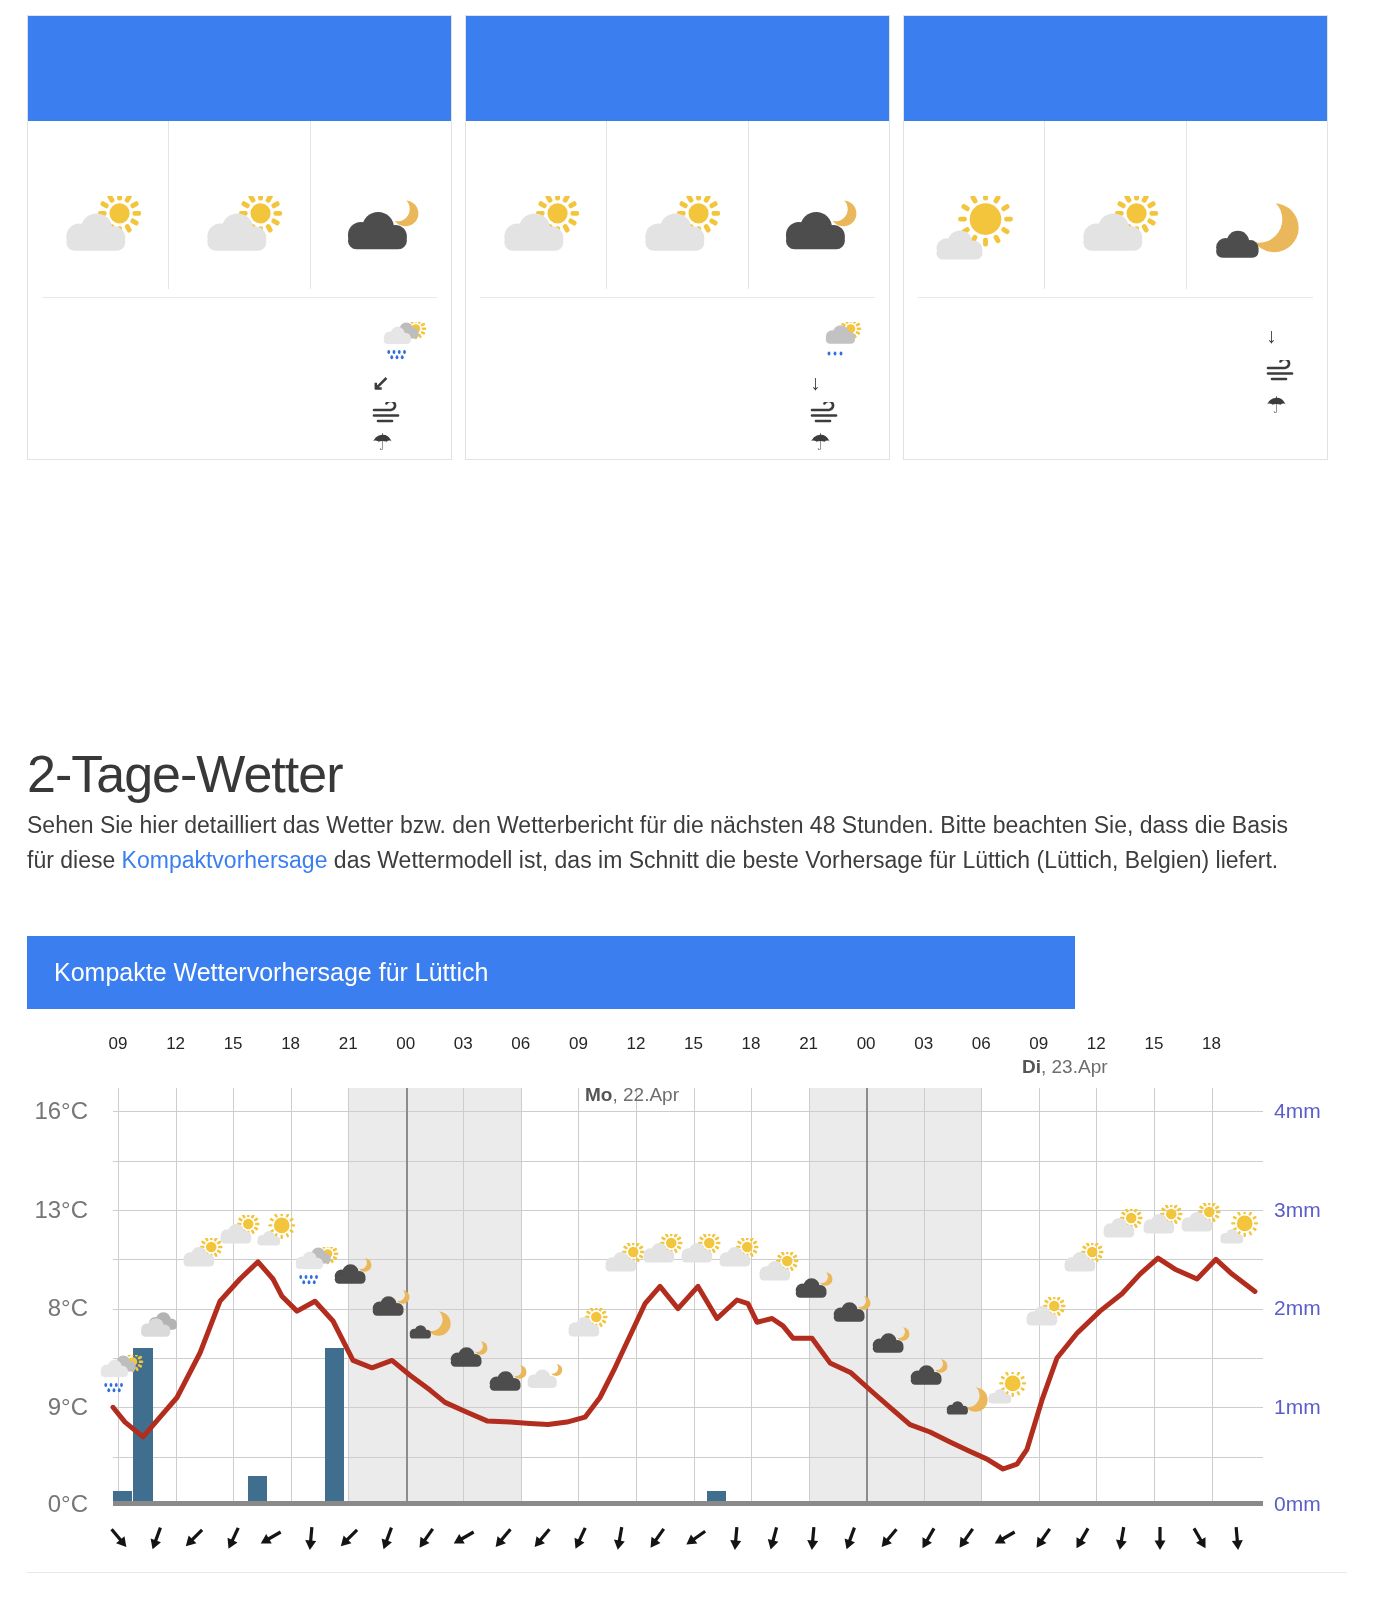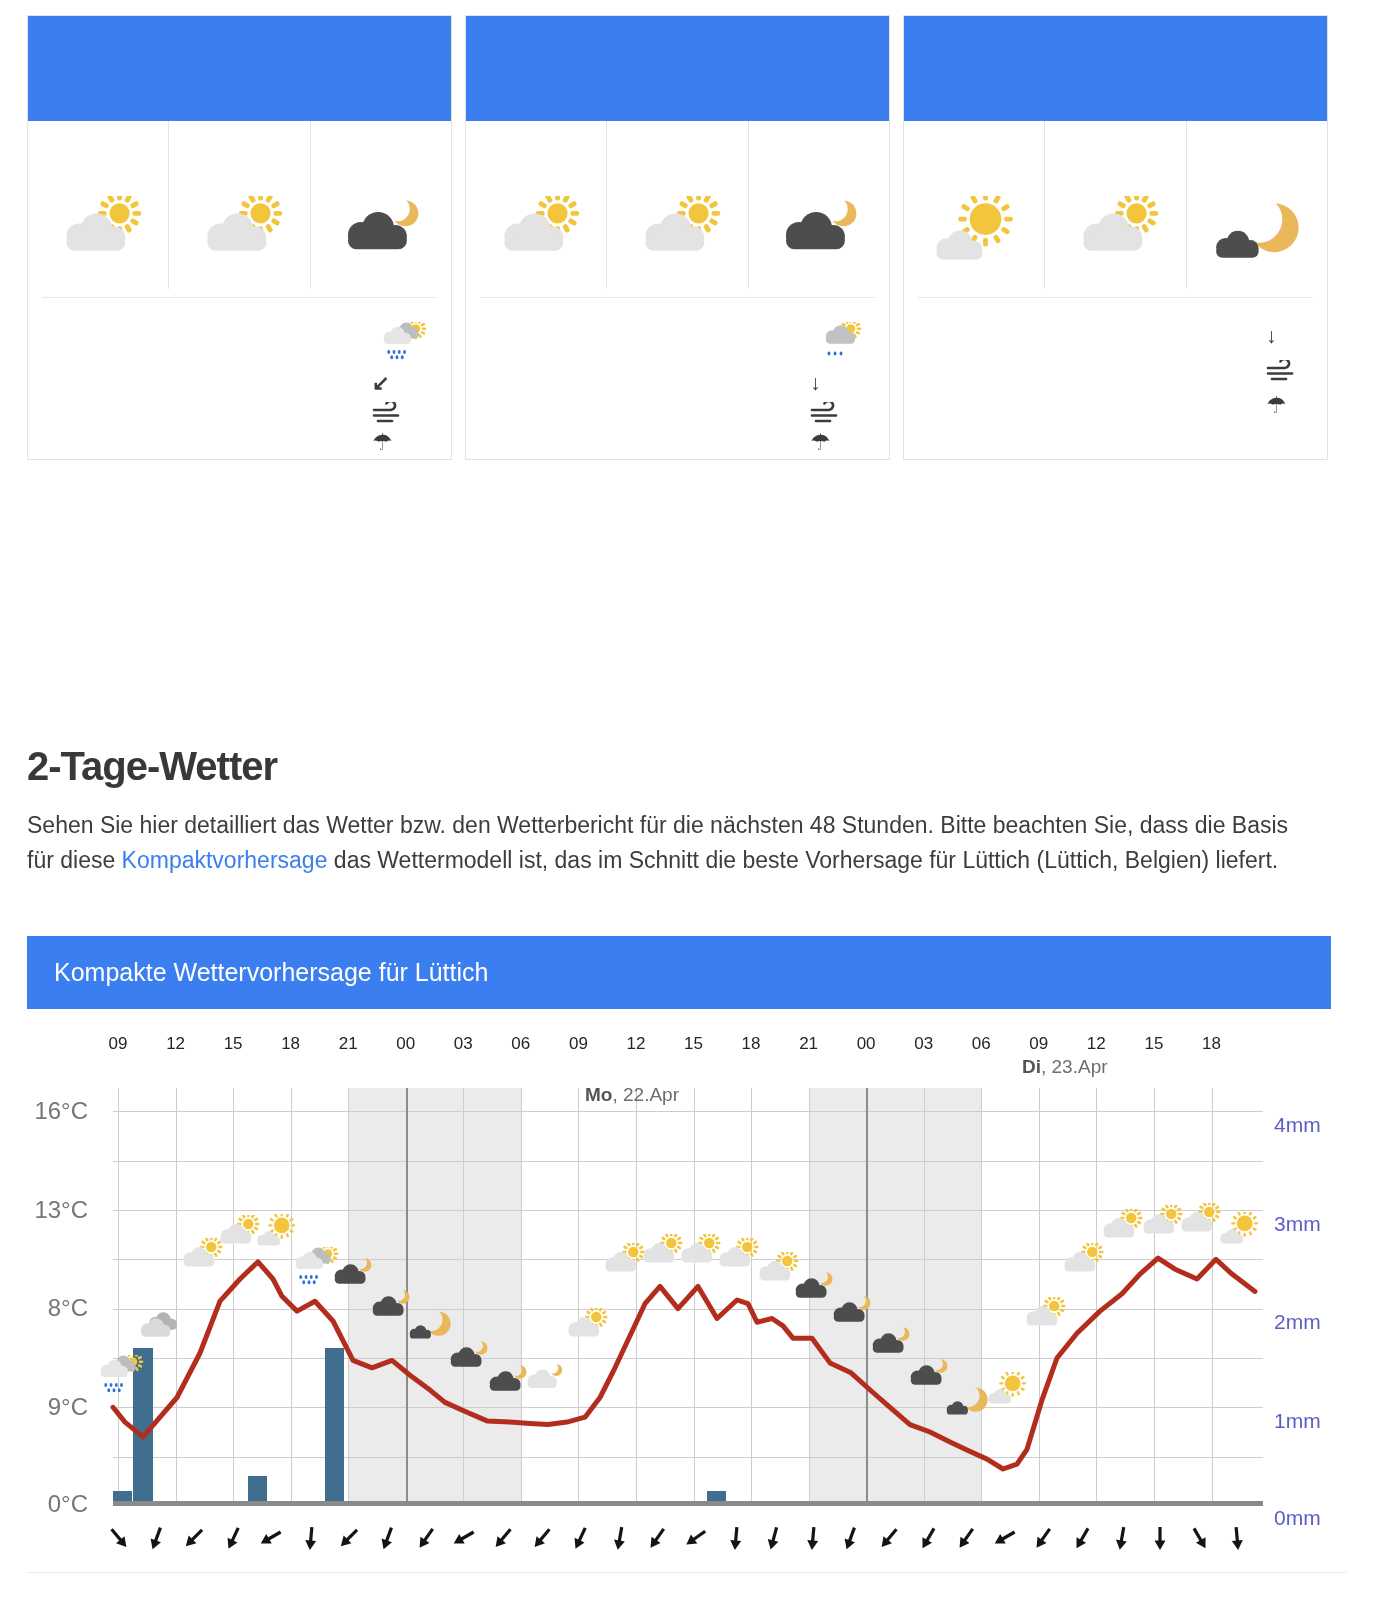--- a/index.html
+++ b/index.html
@@ -21,34 +21,34 @@
   .temp-block{display:flex;flex-direction:column;gap:4px;margin-top:6px;}
   .temp-line{display:flex;align-items:baseline;gap:10px;}
   .temp-key{font-size:18px;color:#8d8d8d;}
   .temp-val{font-size:44px;font-weight:bold;color:#3a3a3a;letter-spacing:1px;}
   .meta-block{margin-left:auto;margin-right:6px;display:flex;flex-direction:column;gap:3px;}
   .meta-block.centered{justify-content:center;gap:8px;}
   .meta-row{display:flex;align-items:center;gap:7px;font-size:19px;color:#3c3c3c;min-height:27px;}
   .dir-glyph{font-size:21px;font-weight:bold;color:#3c3c3c;}
   .umb-glyph{font-size:23px;color:#3c3c3c;}
   
-  #section-heading{position:absolute;left:27px;top:744px;margin:0;font-size:40px;font-weight:bold;
+  #section-heading{position:absolute;left:27px;top:744px;margin:0;font-size:52px;font-weight:normal;
         color:#383838;letter-spacing:-1px;}
   #section-paragraph{position:absolute;left:27px;top:808px;width:1280px;margin:0;
         font-size:23px;line-height:35px;color:#3d3d3d;}
   #section-paragraph a{text-decoration:none;margin-top:34px;}
   
-  #chart-bar{position:absolute;left:27px;top:936px;width:1304px;height:73px;}
+  #chart-bar{position:absolute;left:27px;top:936px;width:1048px;height:73px;}
   #chart-bar span{display:block;padding-left:27px;line-height:73px;color:#fff;font-size:25px;}
   .hour-label{position:absolute;transform:translateX(-50%);font-size:17px;color:#262626;}
   .day-label{position:absolute;font-size:19px;color:#6d6d6d;}
   .day-label b{color:#555;}
   .yl{position:absolute;left:18px;width:70px;text-align:right;font-size:24px;color:#767676;
         transform:translateY(-50%);}
-  .yr{position:absolute;left:1274px;font-size:21px;transform:translateY(-50%);margin-top:14px;}
+  .yr{position:absolute;left:1274px;font-size:21px;transform:translateY(-50%);}
   .night{position:absolute;top:1088px;height:417px;background:#ebebeb;}
   .gl-h{position:absolute;left:113px;width:1150px;height:1px;background:#cdcdcd;}
   .gl-v{position:absolute;top:1088px;height:417px;width:1px;background:#cdcdcd;}
   .gl-v.mid{background:#8c8c8c;width:2px;}
   .baseline{position:absolute;left:113px;top:1501px;width:1150px;height:5px;background:#8a8a8a;}
   .bar{position:absolute;}
   .wicon{position:absolute;}
   .warrow{position:absolute;width:34px;height:34px;}
   #bottom-divider{position:absolute;left:27px;top:1572px;width:1320px;height:1px;background:#e9e9e9;}
 </style>

